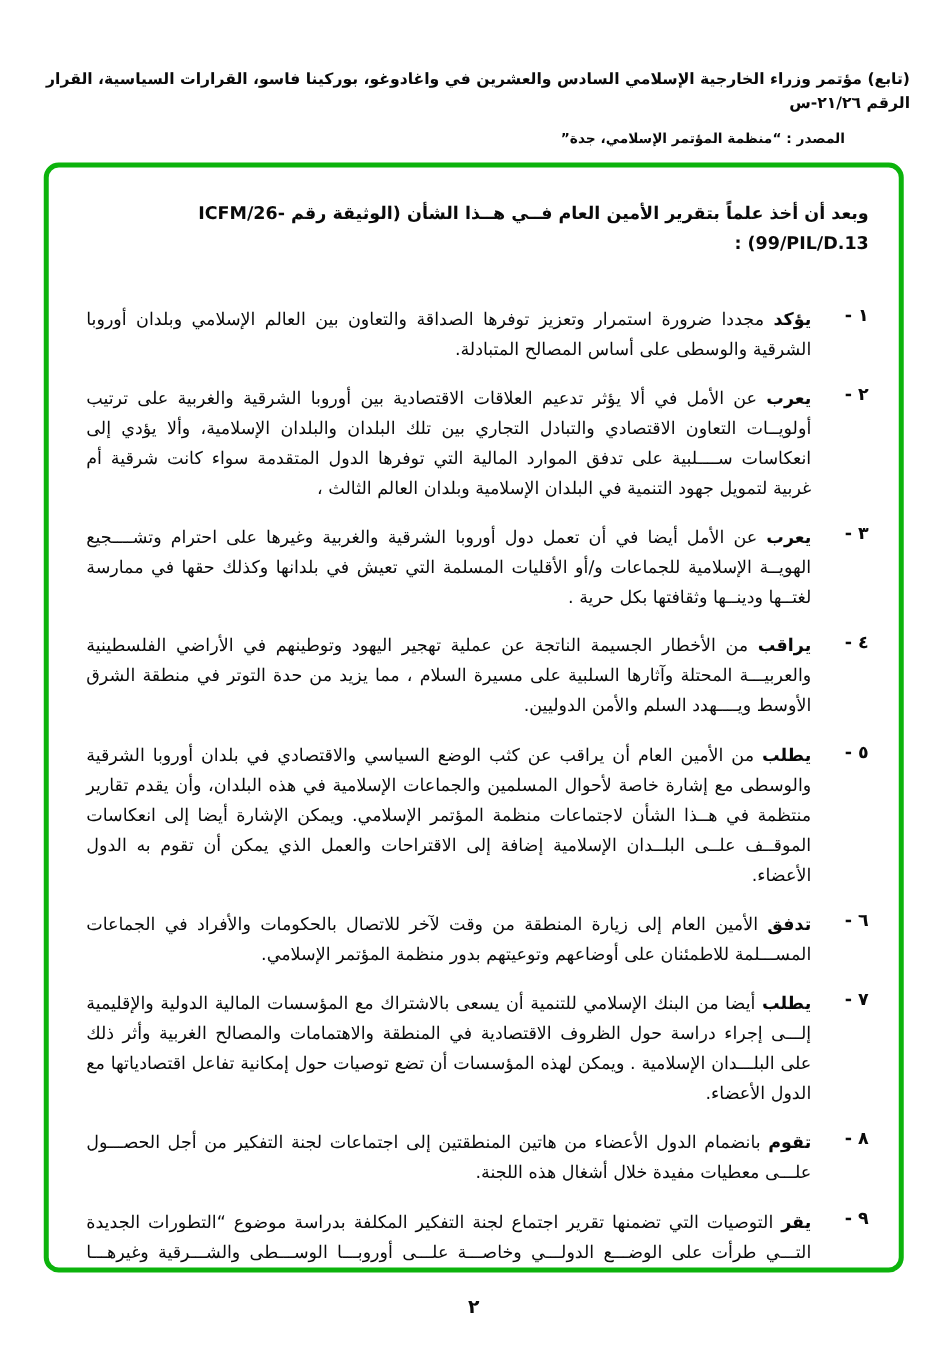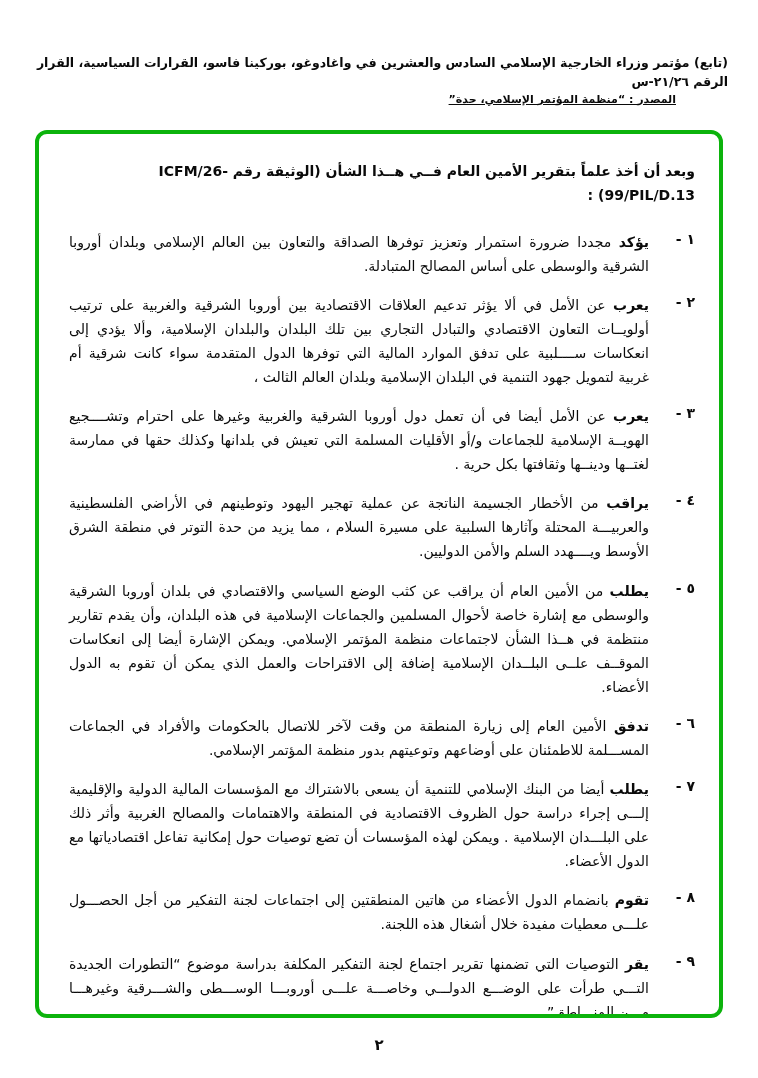--- a/index.html
+++ b/index.html
@@ -7,34 +7,34 @@
     width: 758px; height: 1078px;
     background: #ffffff;
     color: #0a0a0a;
     font-family: "DejaVu Sans", sans-serif;
     direction: rtl;
   }
   .page { position: relative; width: 758px; height: 1078px; background: #ffffff; overflow: hidden; }
 
   .header { position: absolute; top: 54px; right: 30px; left: 30px; text-align: right; }
   .header-line1 { font-size: 12.5px; font-weight: bold; line-height: 1.5; }
-  .header-line2 { font-size: 11px; font-weight: bold; margin-top: 1px; margin-right: 52px; text-decoration: underline; }
+  .header-line2 { font-size: 11px; font-weight: bold; margin-top: 12px; margin-right: 52px; }
 
   .content-box {
     position: absolute; top: 130px; right: 35px;
     width: 688px; height: 888px;
     border: 4px solid var(--accent, #0cb30c);
     border-radius: 12px;
     padding: 26px 24px 14px 30px;
     box-sizing: border-box;
     overflow: hidden;
     background: #ffffff;
   }
 
-  .intro { font-size: 14px; font-weight: bold; text-align: right; line-height: 1.7; margin-bottom: 22px; }
+  .intro { font-size: 14px; font-weight: bold; text-align: right; line-height: 1.7; margin-bottom: 36px; }
 
   .item { display: flex; margin-bottom: 15px; }
   .num { flex: 0 0 46px; font-size: 14px; font-weight: bold; padding-top: 1px; }
   .ibody { flex: 1; font-size: 14px; line-height: 1.72; text-align: justify; }
   .lead { font-weight: bold; margin-top: 28px; }
 
   .pagenum { position: absolute; bottom: 24px; left: 0; right: 0; text-align: center; font-size: 15px; font-weight: bold; }
 </style>
 </head>
 <body>

